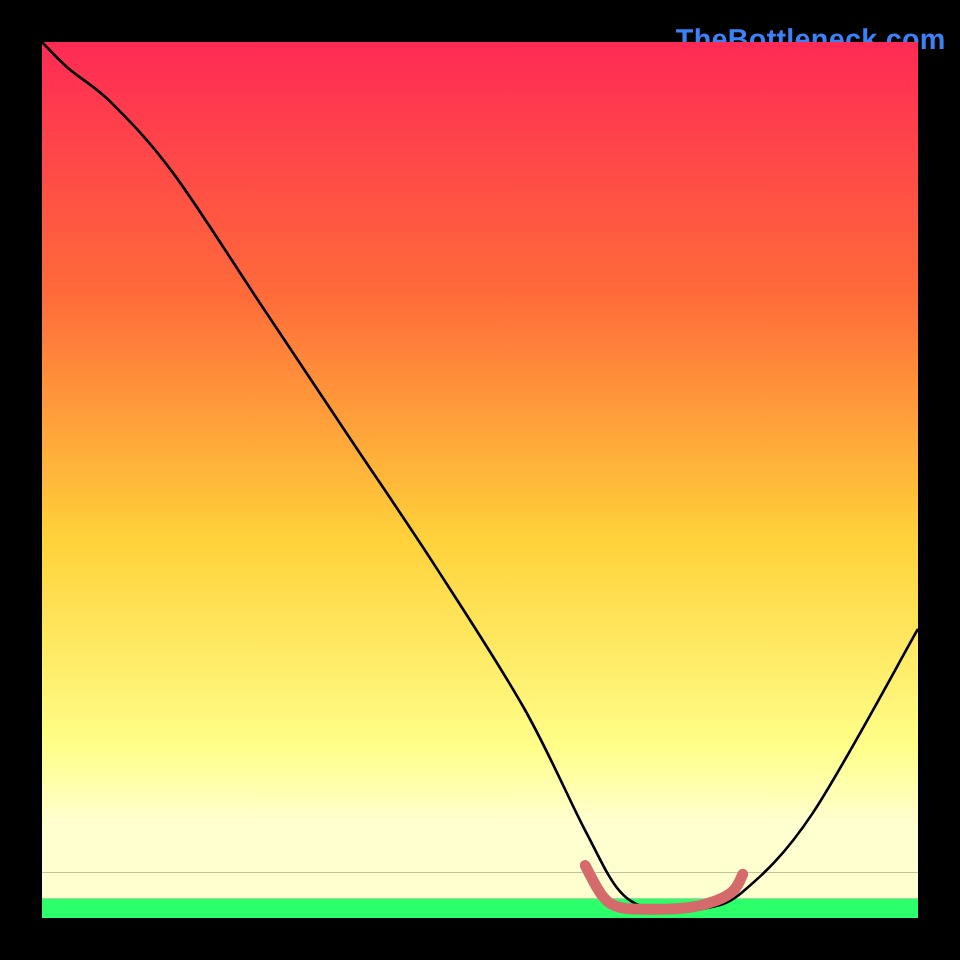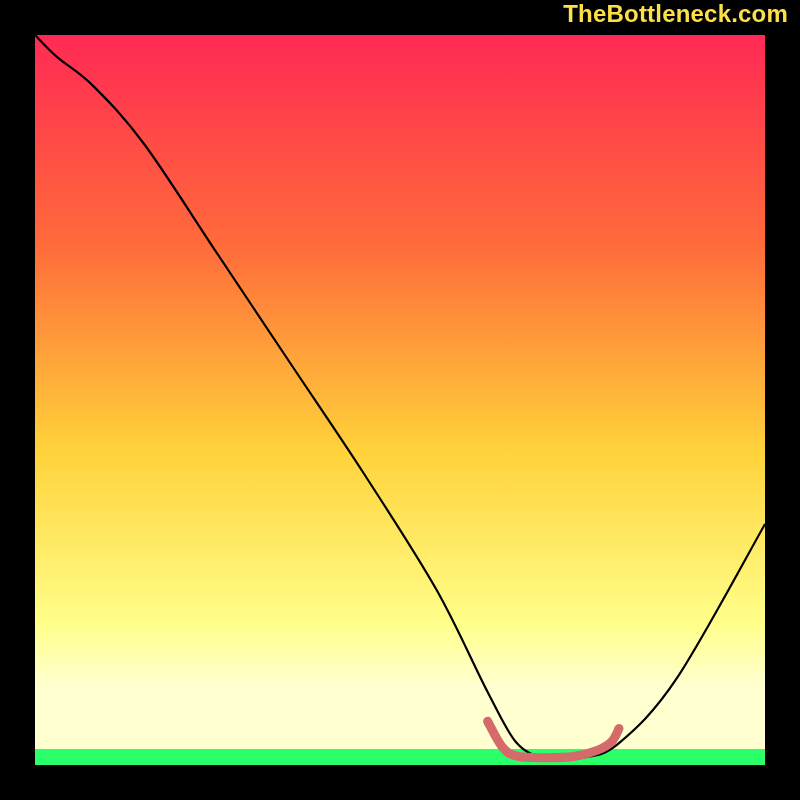--- a/index.html
+++ b/index.html
@@ -12,23 +12,23 @@
     font-family: Arial, Helvetica, sans-serif;
   }
   .stage {
     position: relative;
     width: 800px;
     height: 800px;
     background: #000;
   }
   .watermark {
     position: absolute;
-    top: 0;
+    top: 20px;
     right: 12px;
-    color: #fde047;
+    color: #3b82f6;
     font-size: 24px;
     font-weight: 600;
     letter-spacing: 0.2px;
     user-select: none;
   }
   .plot {
     position: absolute;
     left: 35px;
     top: 35px;
     width: 730px;

